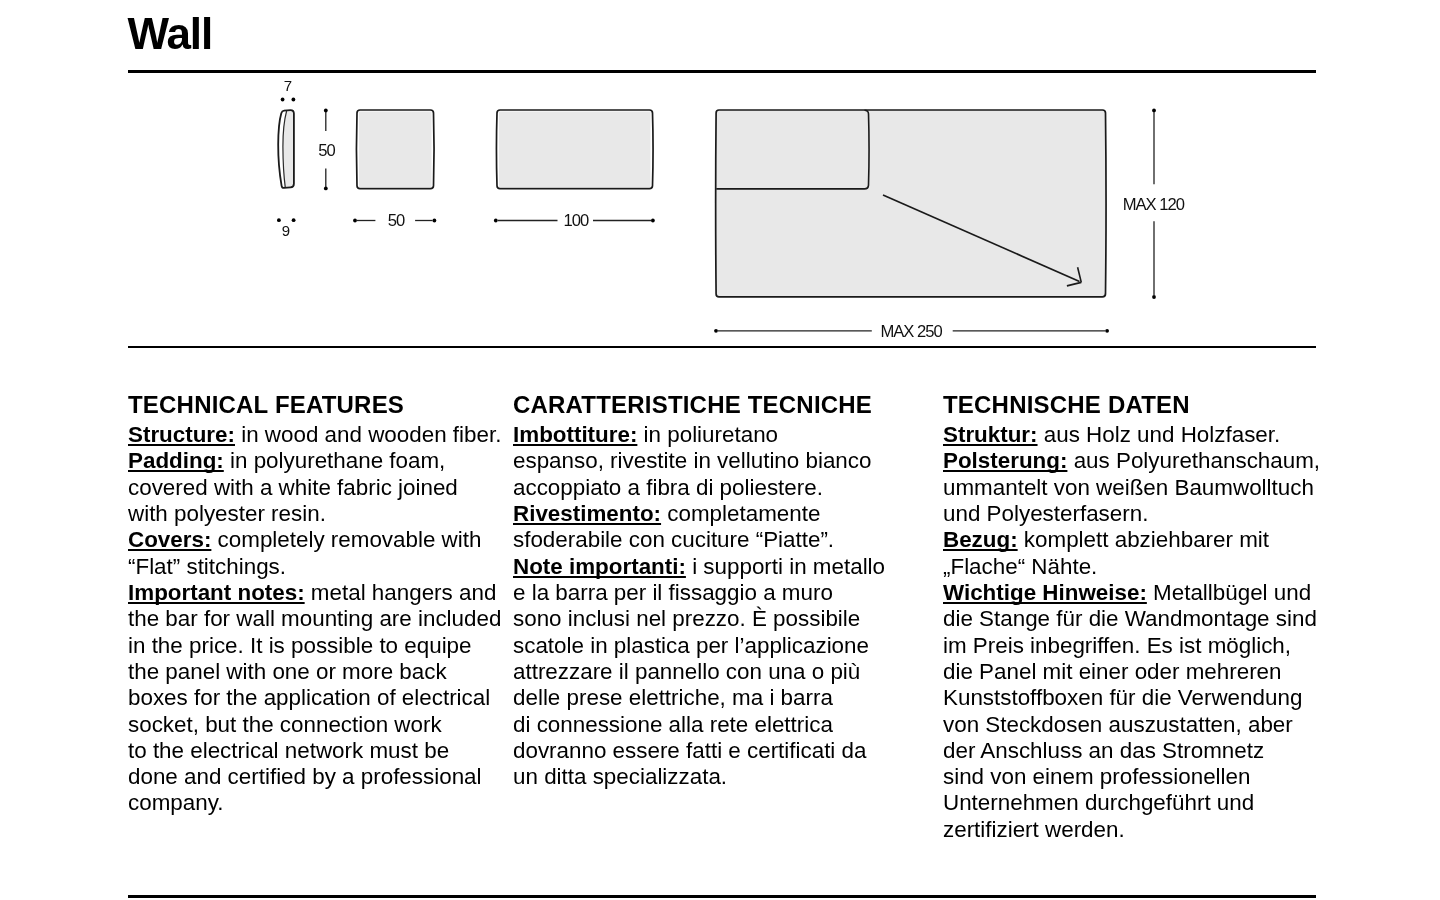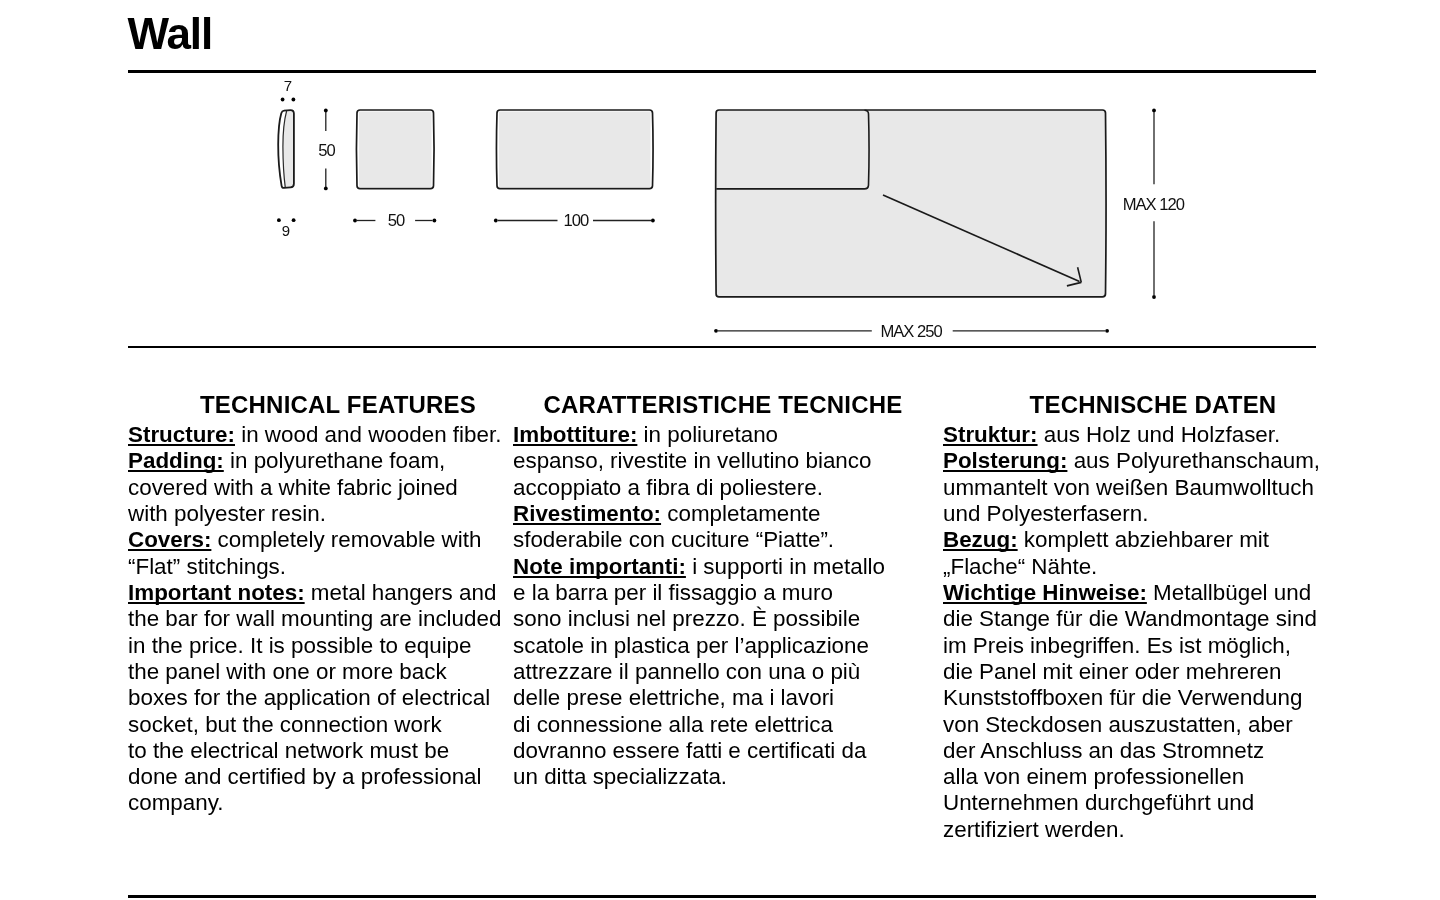--- a/index.html
+++ b/index.html
@@ -1,20 +1,20 @@
 <!DOCTYPE html>
 <html><head>
 <meta charset="utf-8">
 <style>
   html,body{margin:0;padding:0;background:#fff;}
   body{width:1440px;height:900px;position:relative;font-family:"Liberation Sans",sans-serif;color:#000;}
   .rule{position:absolute;left:128px;width:1188px;height:2.8px;background:#000;}
   #title{position:absolute;left:127.5px;top:8.8px;font-size:44px;font-weight:bold;letter-spacing:-1px;}
   .col{position:absolute;width:420px;top:389.6px;font-size:22.4px;line-height:26.33px;}
-  .col .hd{font-size:24px;font-weight:bold;line-height:30px;margin-bottom:2.3px;letter-spacing:0.2px;text-align:center;}
+  .col .hd{font-size:24px;font-weight:bold;line-height:30px;margin-bottom:2.3px;letter-spacing:0.2px;}
   .col b{text-decoration:underline;text-underline-offset:2px;text-decoration-thickness:2px;text-decoration-skip-ink:none;}
   svg text{font-family:"Liberation Sans",sans-serif;fill:#111;}
 </style>
 </head>
 <body>
 <div id="title">Wall</div>
 <div class="rule" style="top:70.4px"></div>
 <div class="rule" style="top:345.5px"></div>
 <div class="rule" style="top:894.9px"></div>
 
@@ -101,37 +101,37 @@
   <div><b>Imbottiture:</b> in poliuretano</div>
   <div>espanso, rivestite in vellutino bianco</div>
   <div>accoppiato a fibra di poliestere.</div>
   <div><b>Rivestimento:</b> completamente</div>
   <div>sfoderabile con cuciture “Piatte”.</div>
   <div><b>Note importanti:</b> i supporti in metallo</div>
   <div>e la barra per il fissaggio a muro</div>
   <div>sono inclusi nel prezzo. È possibile</div>
   <div>scatole in plastica per l’applicazione</div>
   <div>attrezzare il pannello con una o più</div>
-  <div>delle prese elettriche, ma i lavori</div>
+  <div>delle prese elettriche, ma i barra</div>
   <div>di connessione alla rete elettrica</div>
   <div>dovranno essere fatti e certificati da</div>
   <div>un ditta specializzata.</div>
 </div>
 
 <div class="col" style="left:943px">
   <div class="hd">TECHNISCHE DATEN</div>
   <div><b>Struktur:</b> aus Holz und Holzfaser.</div>
   <div><b>Polsterung:</b> aus Polyurethanschaum,</div>
   <div>ummantelt von weißen Baumwolltuch</div>
   <div>und Polyesterfasern.</div>
   <div><b>Bezug:</b> komplett abziehbarer mit</div>
   <div>„Flache“ Nähte.</div>
   <div><b>Wichtige Hinweise:</b> Metallbügel und</div>
   <div>die Stange für die Wandmontage sind</div>
   <div>im Preis inbegriffen. Es ist möglich,</div>
   <div>die Panel mit einer oder mehreren</div>
   <div>Kunststoffboxen für die Verwendung</div>
   <div>von Steckdosen auszustatten, aber</div>
   <div>der Anschluss an das Stromnetz</div>
-  <div>alla von einem professionellen</div>
+  <div>sind von einem professionellen</div>
   <div>Unternehmen durchgeführt und</div>
   <div>zertifiziert werden.</div>
 </div>
 
 </body></html>

